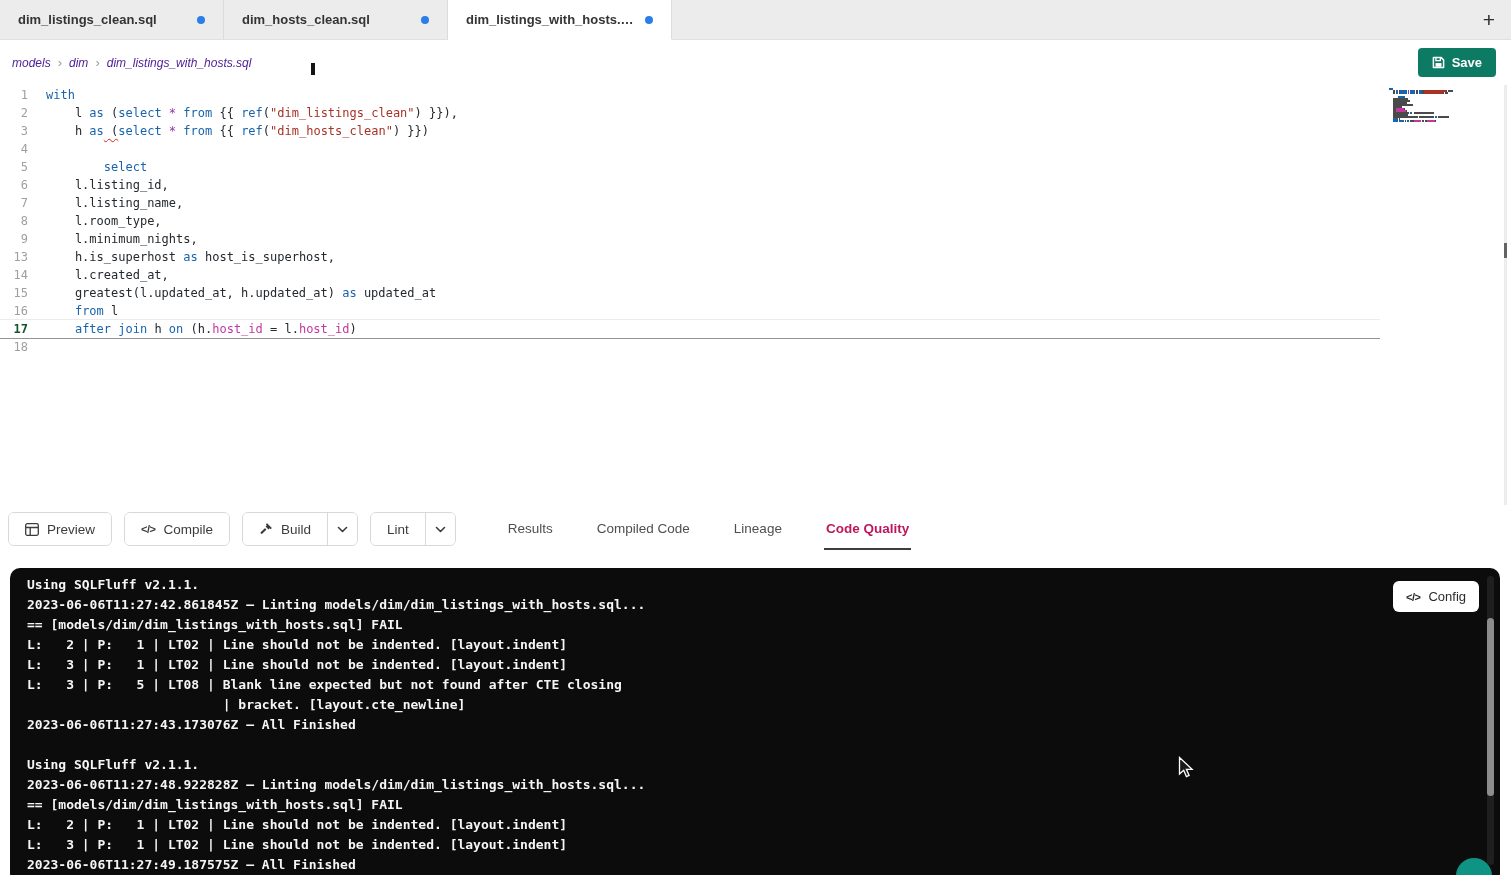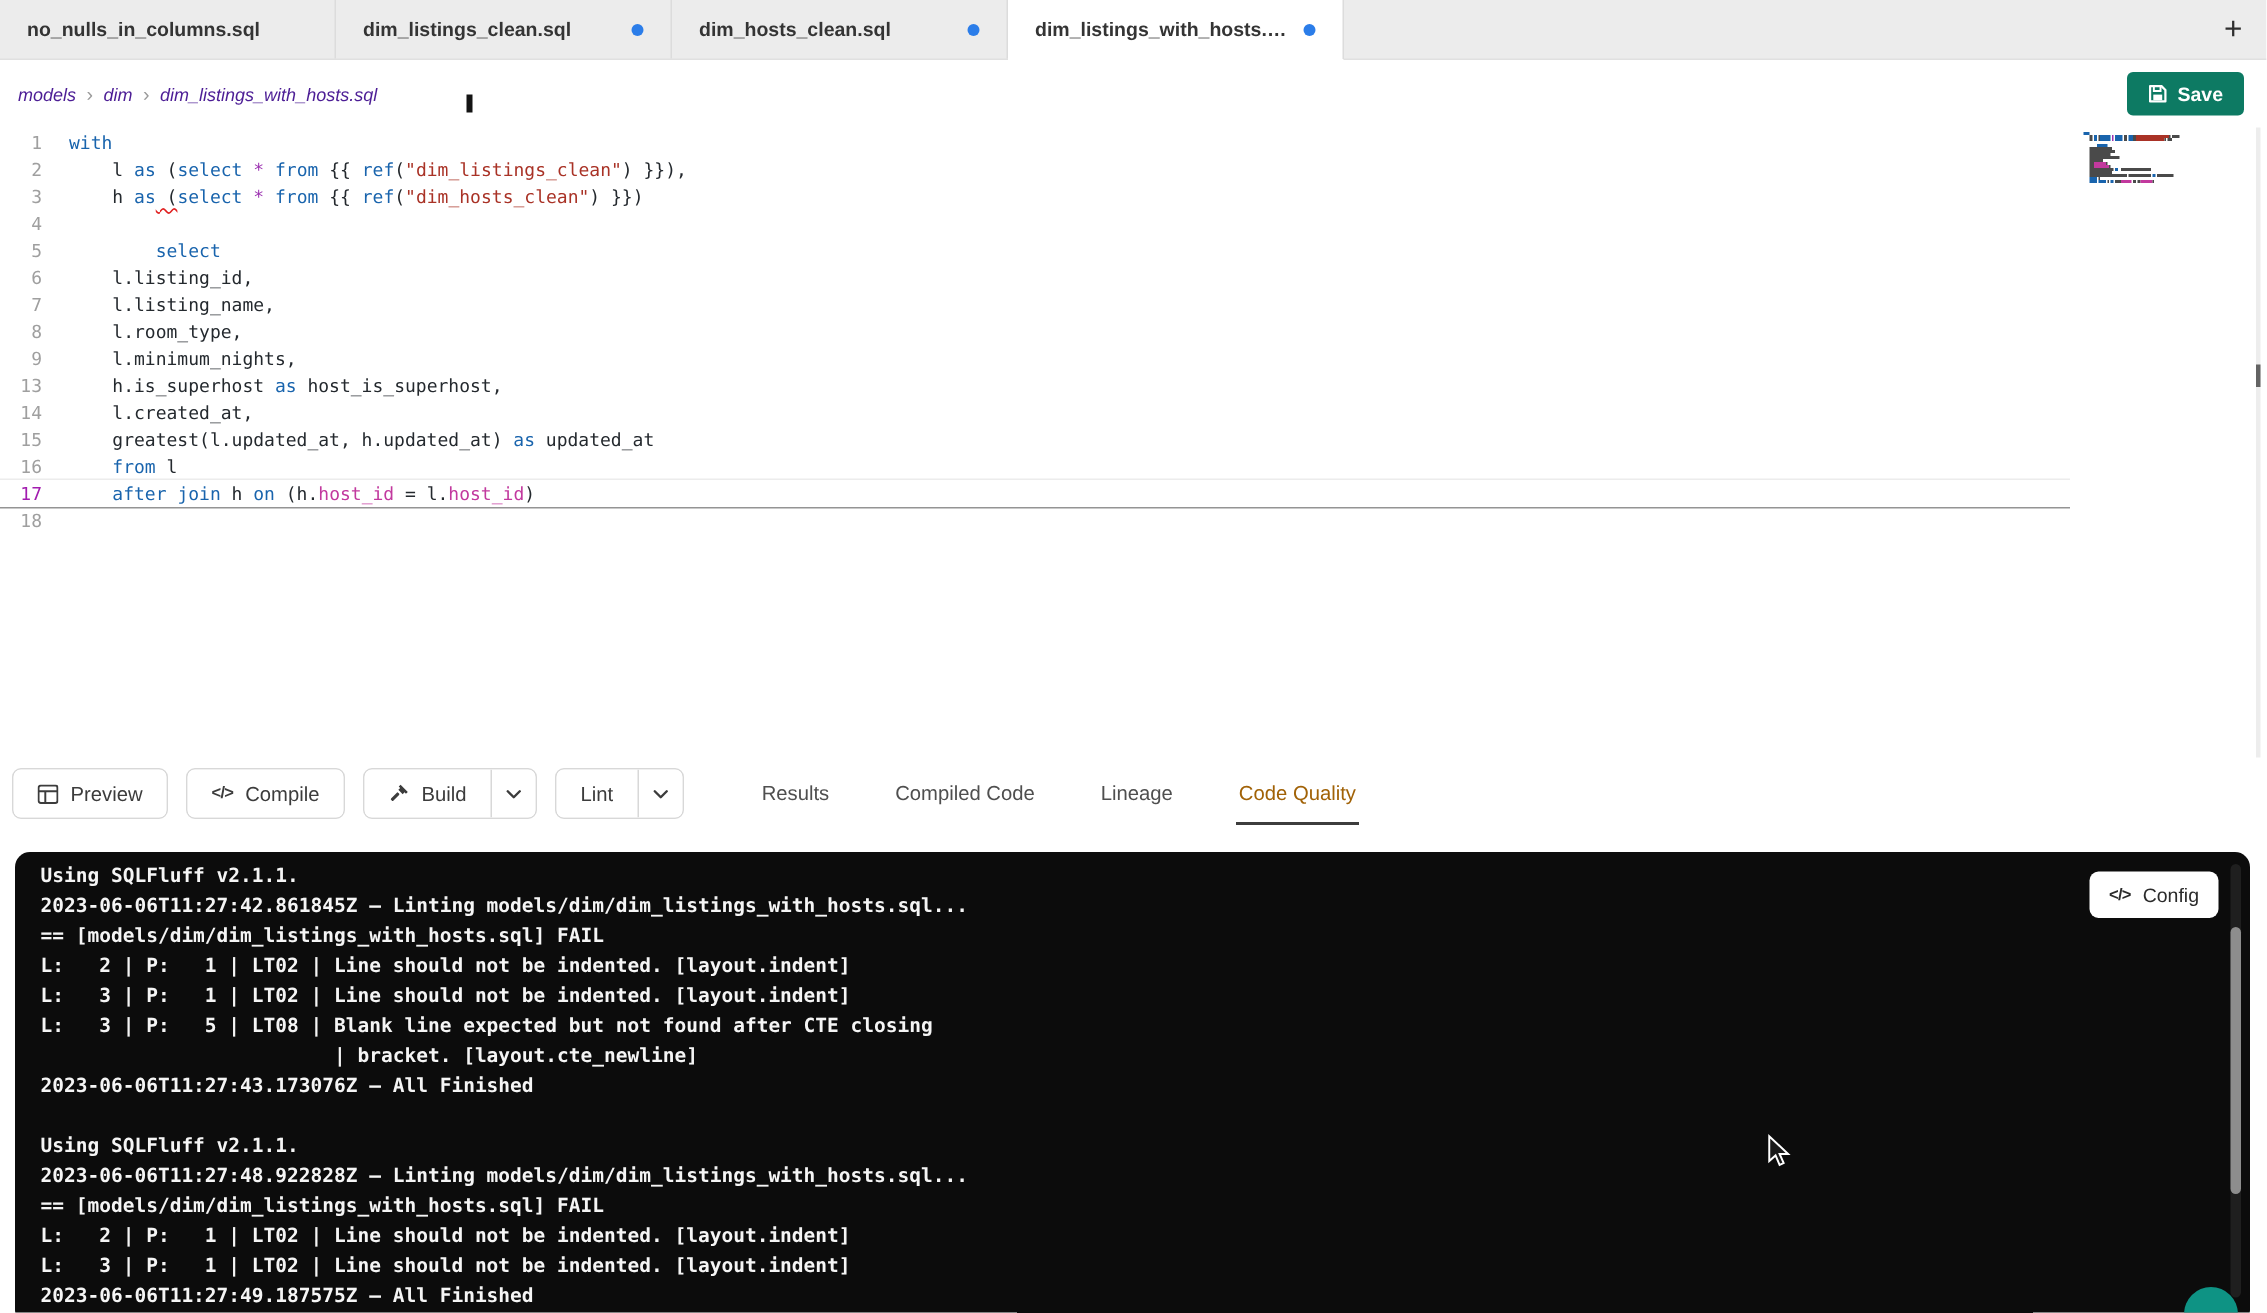--- a/index.html
+++ b/index.html
@@ -27,21 +27,21 @@
   .save-btn { margin-left:auto; display:flex; align-items:center; gap:7px;
     background:var(--save_green,#0d7a63); color:#fff; border:none; border-radius:4px;
     height:29px; padding:0 14px; font-size:13px; font-weight:600; font-family:inherit; cursor:pointer; }
   .caret-artifact { position:absolute; left:311px; top:63px; width:4px; height:12px; background:#141414; }
   
   .editor { position:absolute; top:85px; left:0; right:0; height:425px; background:#fff;
     font-family:"DejaVu Sans Mono","Liberation Mono",monospace; font-size:12px; padding-top:1px; }
   .code-line { display:flex; height:18px; line-height:18px; width:1380px; }
   .code-line.active-line { box-shadow: 0 1px 0 #949494, 0 -1px 0 #ececec; }
   .gutter { width:34px; flex:none; text-align:right; padding-right:6px; color:#9f9f9f; }
-  .active-line .gutter { color:#a21caf; font-weight:normal; }
+  .active-line .gutter { color:#14532d; font-weight:bold; }
   .code-text { margin-left:12px; white-space:pre; }
   .tk-kw  { color:var(--syntax_keyword,#1964ad); }
   .tk-fn  { color:var(--syntax_function,#1964ad); }
   .tk-pl  { color:var(--syntax_plain,#24292e); }
   .tk-str { color:var(--syntax_string,#a93226); }
   .tk-op  { color:var(--syntax_operator,#9b30b0); }
   .tk-var { color:var(--syntax_variable,#c2399e); }
   .squiggle { text-decoration: underline wavy var(--lint_squiggle,#e02020);
     text-decoration-thickness:1px; text-underline-offset:3px; }
   .minimap { position:absolute; top:3px; right:48px; width:74px; }
@@ -57,21 +57,21 @@
   .tbtn-main { display:flex; align-items:center; gap:8px; padding:0 16px; background:#fff;
     border:none; font-size:13.5px; color:#3c3c3c; font-family:inherit; cursor:pointer; }
   .tbtn-chevron { display:flex; align-items:center; justify-content:center; width:30px;
     border:none; border-left:1px solid #d8d8d8; background:#fff; cursor:pointer; }
   .tbtn-icon { display:flex; align-items:center; }
   .code-glyph { font-size:11px; font-weight:700; color:#3c3c3c; letter-spacing:-0.5px;
     font-family:"Liberation Sans",sans-serif; }
   .toolbar-tabs { display:flex; margin-left:38px; gap:40px; height:100%; align-items:stretch; }
   .ttab { display:flex; align-items:center; font-size:13.5px; color:#4f4f4f; cursor:pointer;
     border-bottom:2px solid transparent; padding:0 2px; }
-  .ttab.active { color:#a16207; font-weight:400; border-bottom-color:var(--tab_underline,#3d3d3d);text-align:center; }
+  .ttab.active { color:#be185d; font-weight:700; border-bottom-color:var(--tab_underline,#3d3d3d);text-align:center; }
   
   .terminal { position:absolute; left:10px; right:11px; top:568px; height:315px;
     background:var(--terminal_bg,#0c0c0c); border-radius:10px;
     font-family:"DejaVu Sans Mono","Liberation Mono",monospace; }
   .term-lines { position:absolute; top:7px; left:17px; right:110px; }
   .term-line { height:20px; line-height:20px; font-size:13px; font-weight:700;
     color:#f5f5f5; white-space:pre; }
   .config-btn { position:absolute; top:13px; right:21px; height:31px; padding:0 13px;
     background:#fff; border:none; border-radius:6px; display:flex; align-items:center; gap:8px;
     font-size:13px; font-weight:500; color:#2b2b2b; font-family:"Liberation Sans",sans-serif; cursor:pointer; }
@@ -82,23 +82,20 @@
   
   .help-fab { position:absolute; left:1456px; top:858px; width:36px; height:36px;
     border-radius:50%; background:var(--fab_teal,#0e9384); z-index:10; }
   .mouse-cursor { position:absolute; left:1178px; top:756px; z-index:30; }
 </style>
 </head>
 <body>
 
 <div class="tabbar">
   <div id="tabs" style="display:flex;align-items:stretch;">
-      <div class="tab">
-        <span class="tab-label">no_nulls_in_columns.sql</span>
-      </div>
       <div class="tab">
         <span class="tab-label">dim_listings_clean.sql</span>
         <span class="dot"></span>
       </div>
       <div class="tab">
         <span class="tab-label">dim_hosts_clean.sql</span>
         <span class="dot"></span>
       </div>
       <div class="tab active">
         <span class="tab-label">dim_listings_with_hosts.sql</span>

